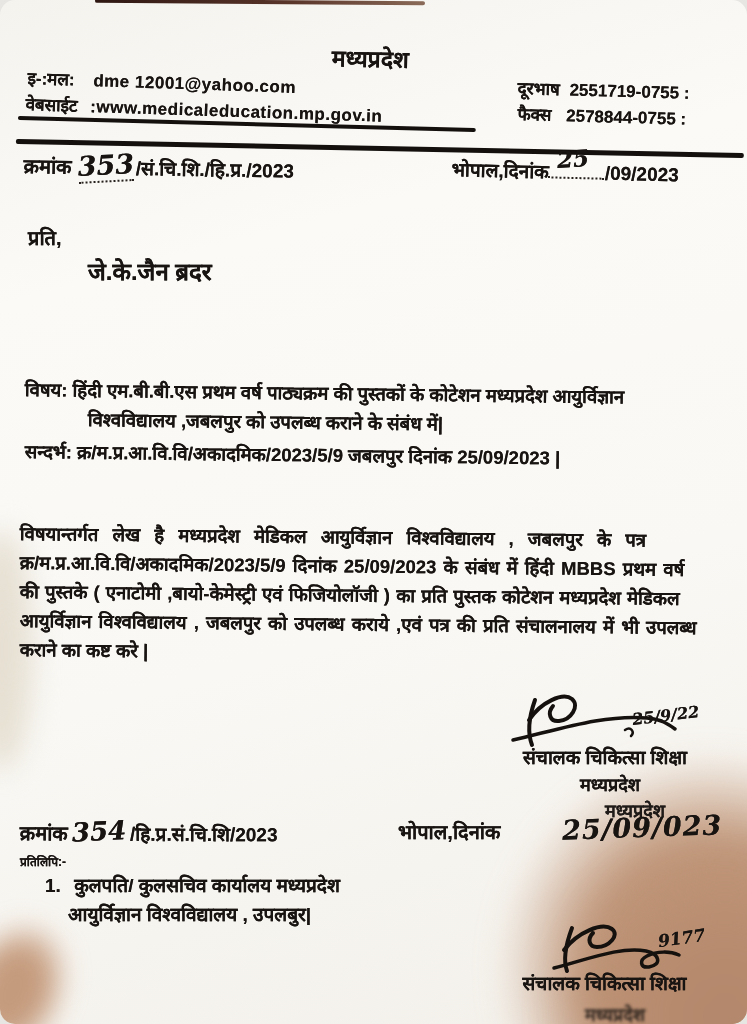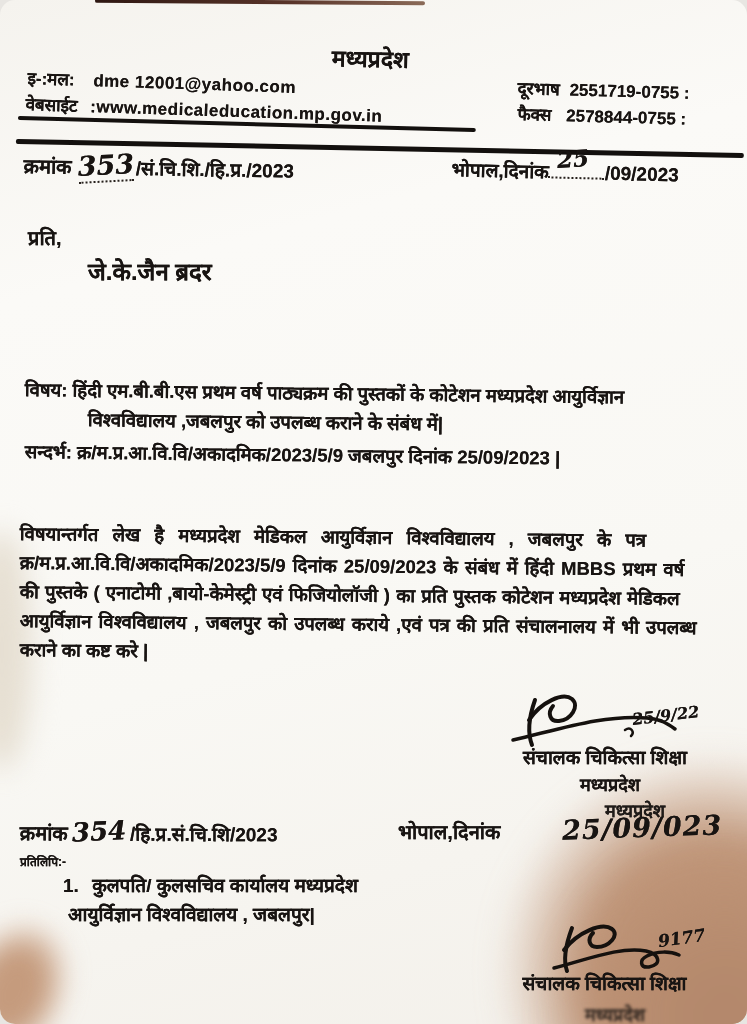--- a/index.html
+++ b/index.html
@@ -101,25 +101,25 @@
   <div class="txt center" style="left:520px;top:772px;width:180px;font-size:18px;">मध्यप्रदेश</div>
   <div class="txt center stamped" style="left:545px;top:798px;width:180px;font-size:18px;">मध्यप्रदेश</div>
 
   <div class="txt" style="left:398px;top:818px;font-size:20px;">भोपाल,दिनांक</div>
   <div class="txt hw" style="left:562px;top:812px;font-size:27px;letter-spacing:1px;transform:rotate(-2deg);">25/09/023</div>
 
   <div class="txt" style="left:20px;top:816px;font-size:20px;transform:rotate(.3deg);transform-origin:left top;">
     <span>क्रमांक</span><span class="hw" style="font-size:26px;display:inline-block;transform:rotate(-3deg);margin:0 4px;">354</span><span style="font-size:19px;">/हि.प्र.सं.चि.शि/2023</span>
   </div>
   <div class="txt" style="left:20px;top:845px;font-size:12px;margin-top:8px;">प्रतिलिपि:-</div>
-  <div class="txt" style="left:63px;top:872px;font-size:19px;">
+  <div class="txt" style="left:45px;top:872px;font-size:19px;">
     <span>1.</span>
     <span style="margin-left:8px;">कुलपति/ कुलसचिव कार्यालय मध्यप्रदेश</span>
   </div>
-  <div class="txt" style="left:68px;top:901px;font-size:19px;">आयुर्विज्ञान विश्वविद्यालय , जबलपुर|</div>
+  <div class="txt" style="left:68px;top:901px;font-size:19px;">आयुर्विज्ञान विश्वविद्यालय , उपलबुर|</div>
 
   <svg class="sig-svg" style="left:548px;top:918px;" width="175" height="58" viewBox="0 0 175 58">
     <path d="M24,10 C18,26 15,42 19,53" stroke-width="4"></path>
     <path d="M16,32 C30,14 54,4 64,11 C72,17 61,29 49,29 C41,29 39,21 45,15" stroke-width="4"></path>
     <path d="M6,50 C38,42 72,28 98,33 C112,36 114,47 101,49 C92,50 91,42 99,38 C109,33 122,33 131,37" stroke-width="3.5"></path>
   </svg>
   <div class="txt hw" style="left:658px;top:928px;font-size:17px;transform:rotate(-8deg);">9177</div>
 
   <div class="txt center" style="left:502px;top:970px;width:205px;font-size:19px;">संचालक चिकित्सा शिक्षा</div>
   <div class="txt center smudge" style="left:535px;top:1002px;width:160px;font-size:18px;">मध्यप्रदेश</div>

